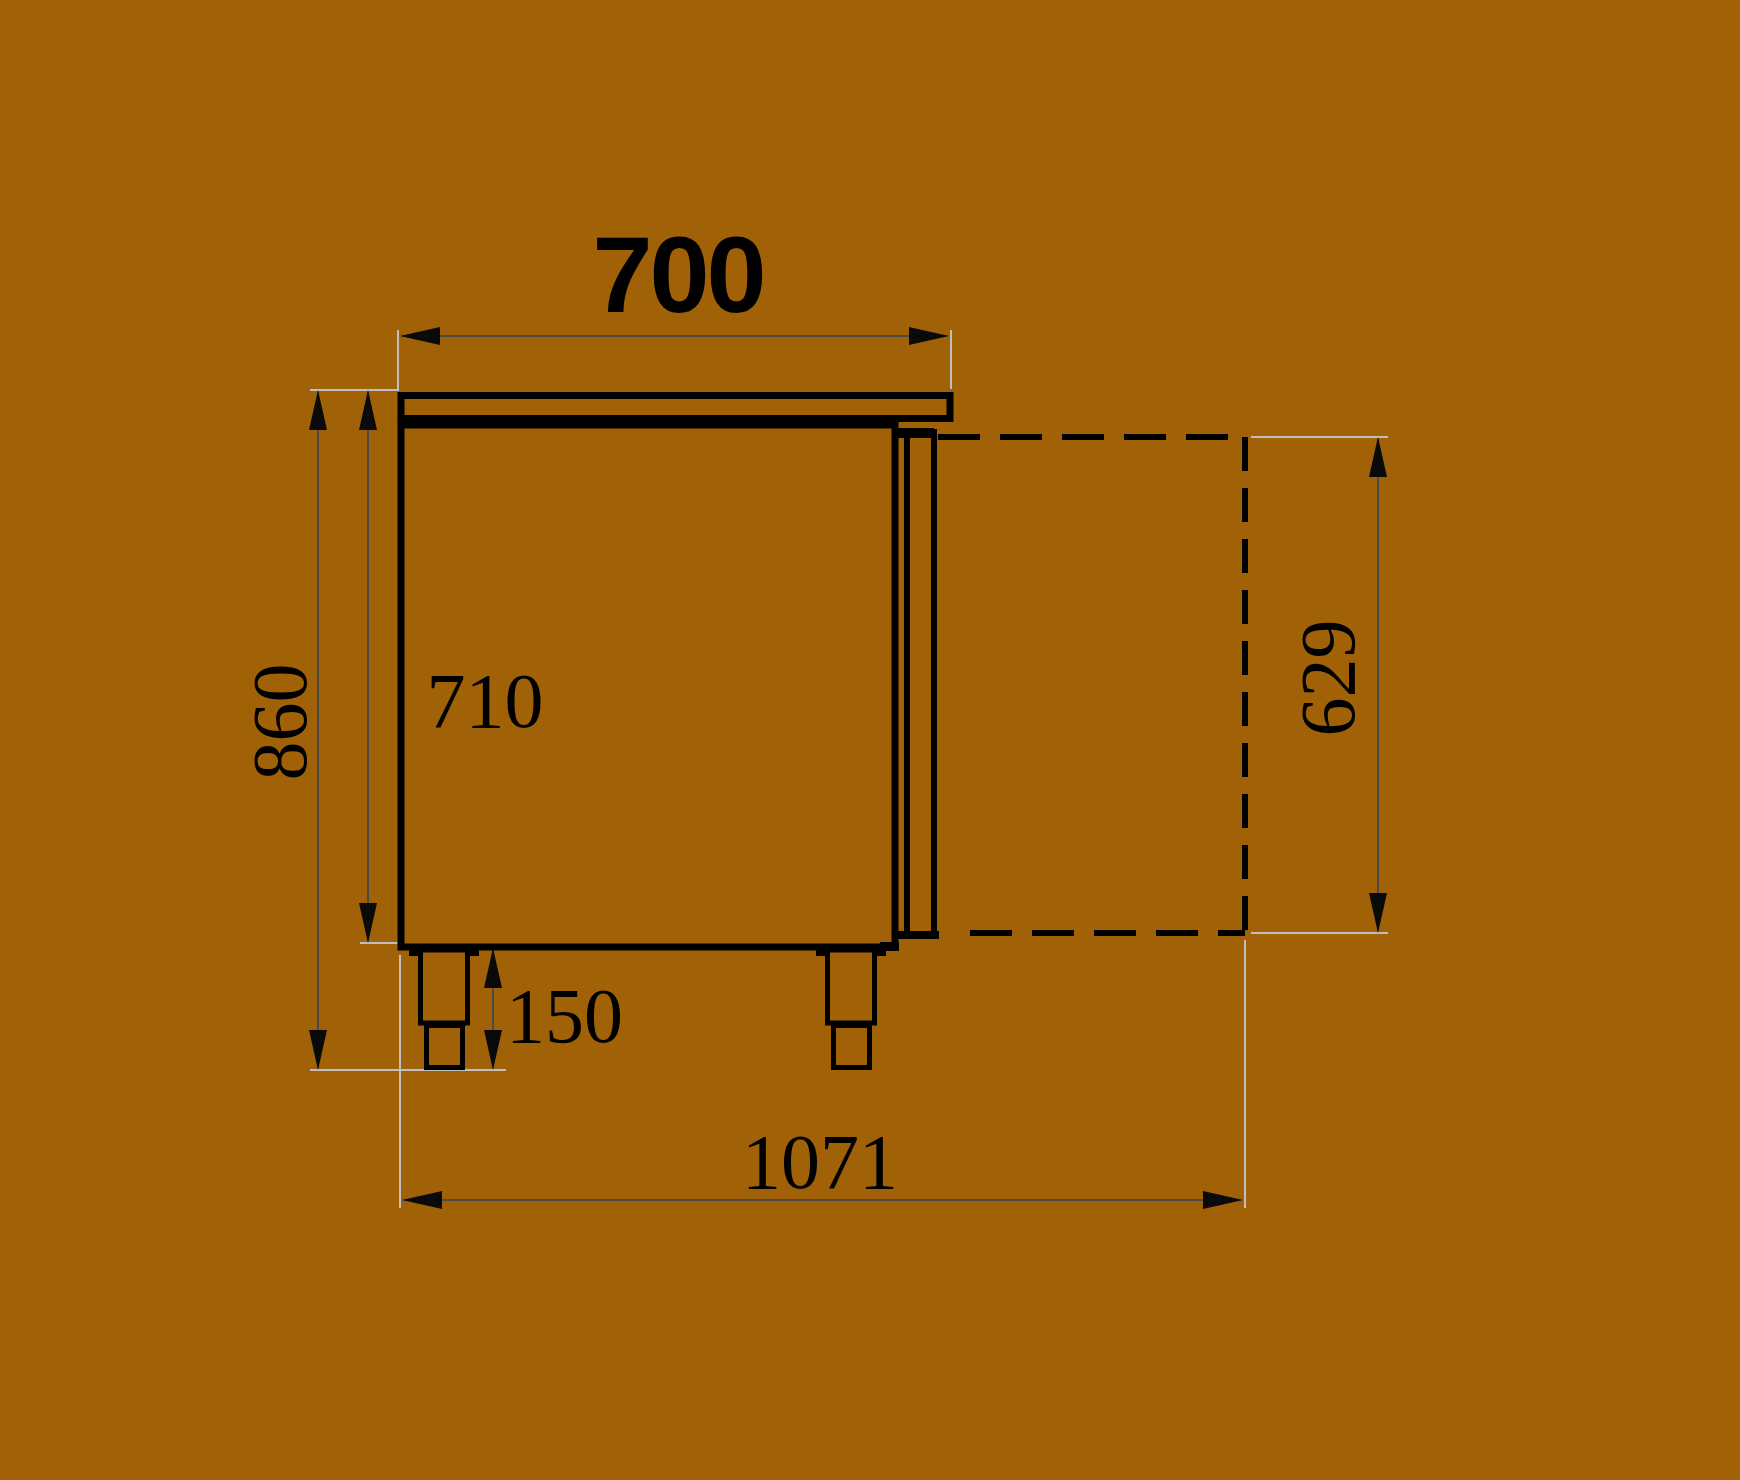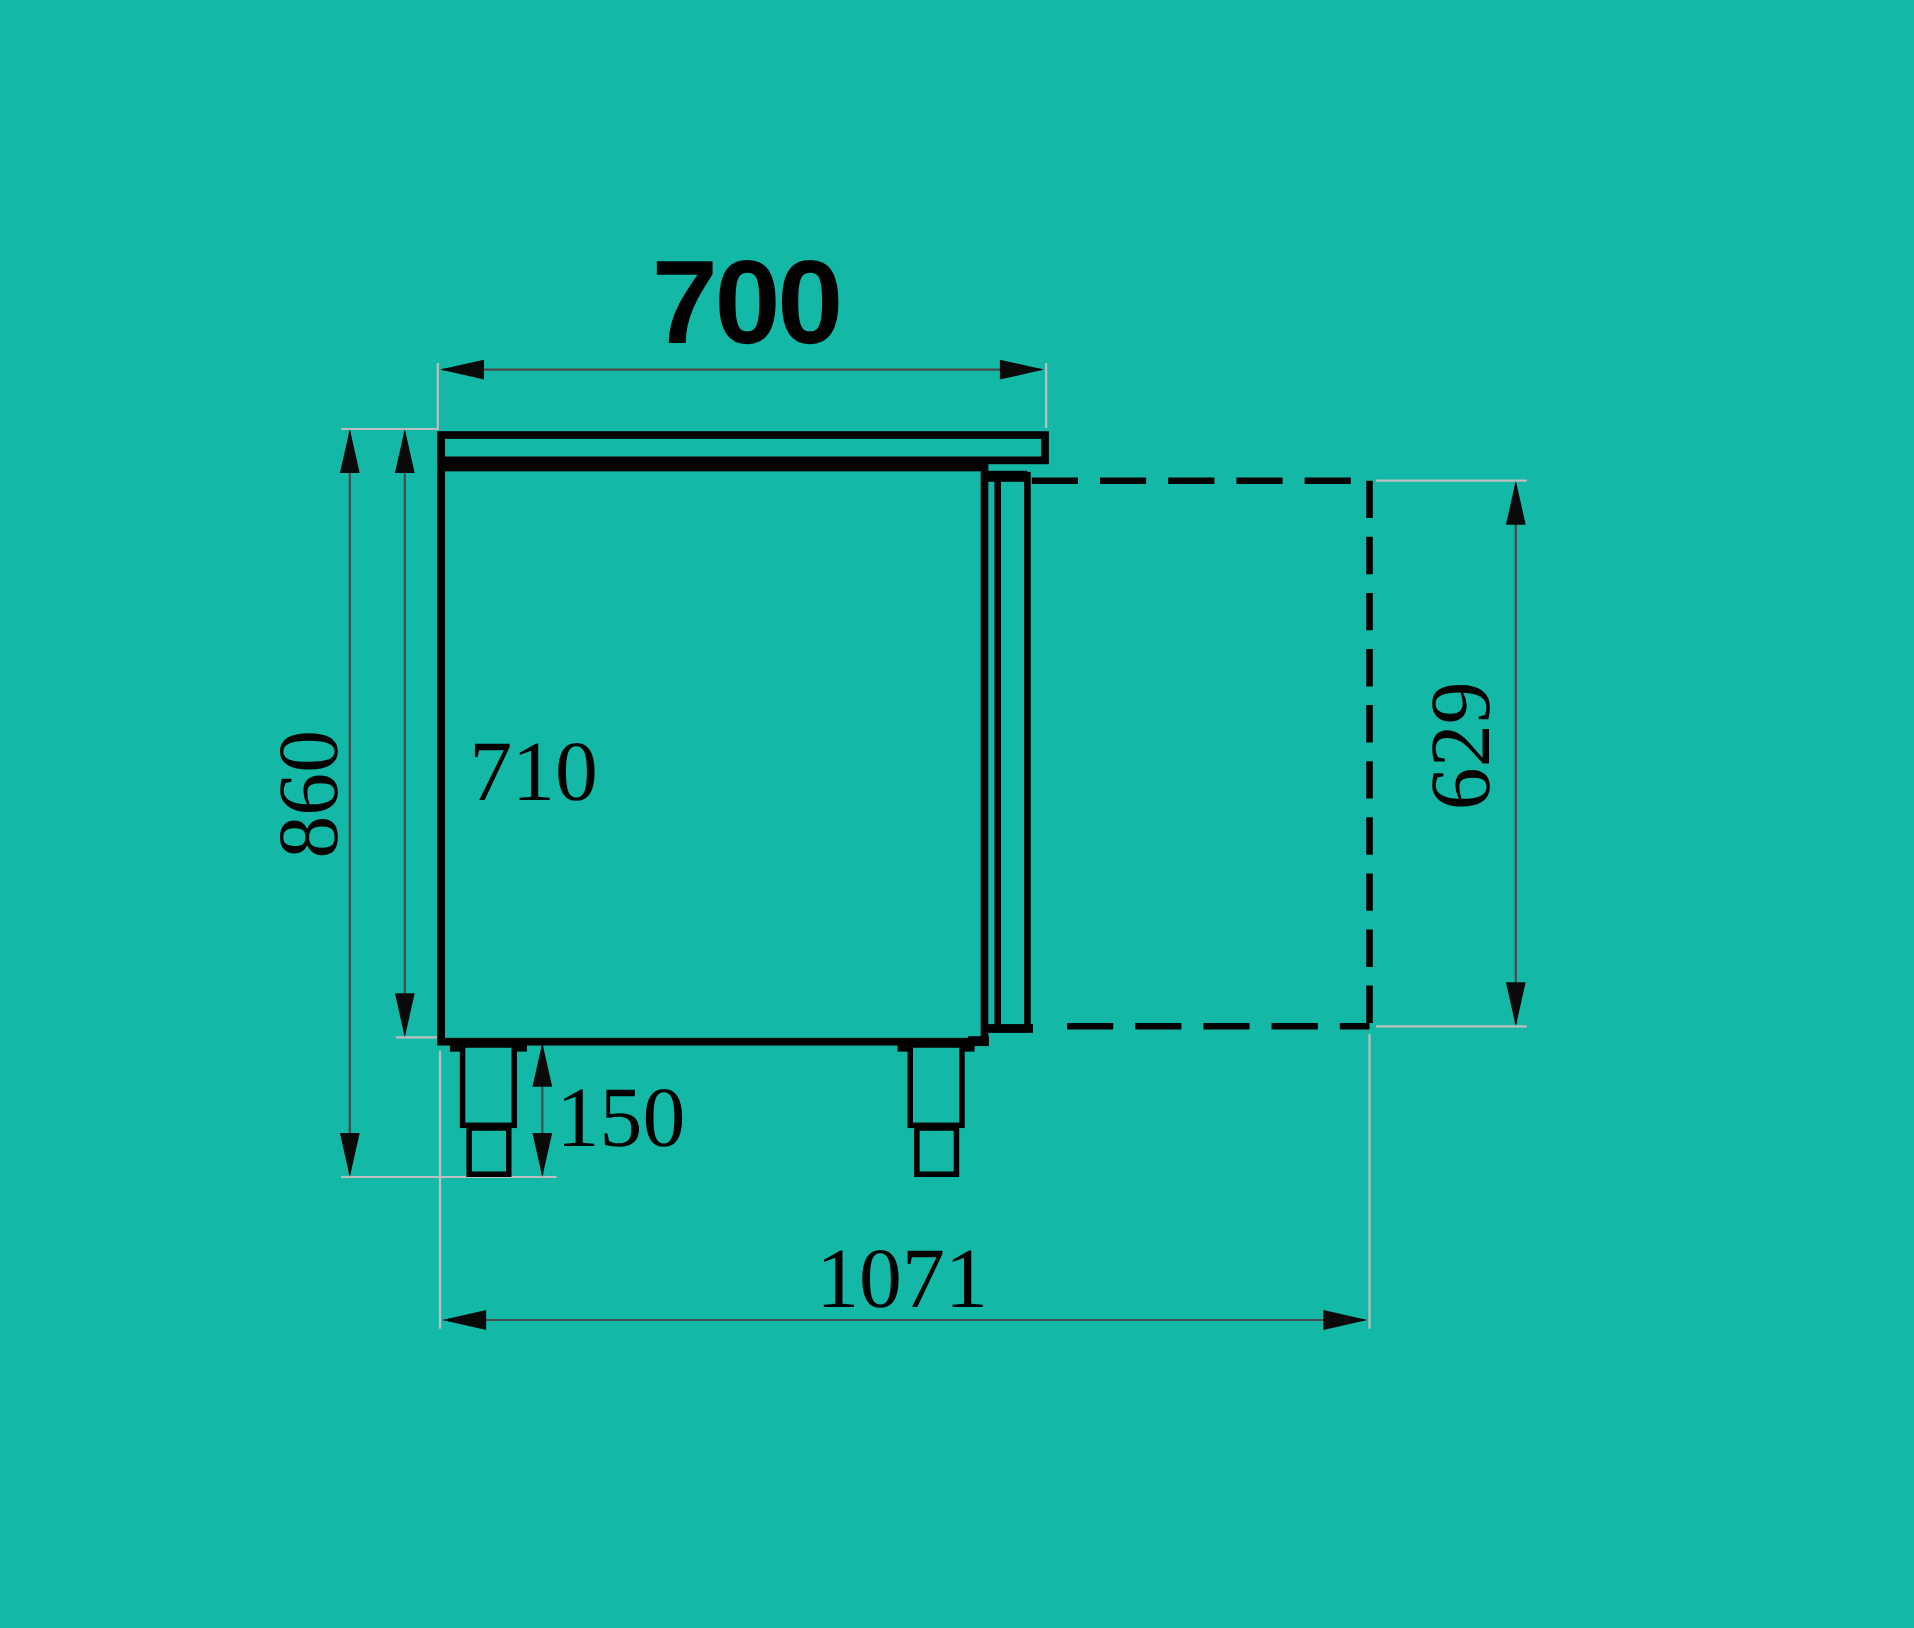--- a/index.html
+++ b/index.html
@@ -1,16 +1,16 @@
 <!DOCTYPE html>
 <html><head>
 <meta charset="utf-8">
 <style>
   html,body{margin:0;padding:0;background:#fff;}
-  .canvas{position:relative;width:1740px;height:1480px;background:#14b8a6;overflow:hidden;}
+  .canvas{position:relative;width:1740px;height:1480px;background:#a16207;overflow:hidden;}
   svg text{font-family:"Liberation Serif","DejaVu Serif",serif;fill:#000;}
   svg text.bold-sans{font-family:"Liberation Sans","DejaVu Sans",sans-serif;font-weight:700;letter-spacing:-3px;}
 </style>
 </head>
 <body>
 
 <div class="canvas">
 <svg width="1740" height="1480" viewBox="0 0 1740 1480" xmlns="http://www.w3.org/2000/svg">
 
   <g stroke="#bfbfbf" stroke-width="2">

